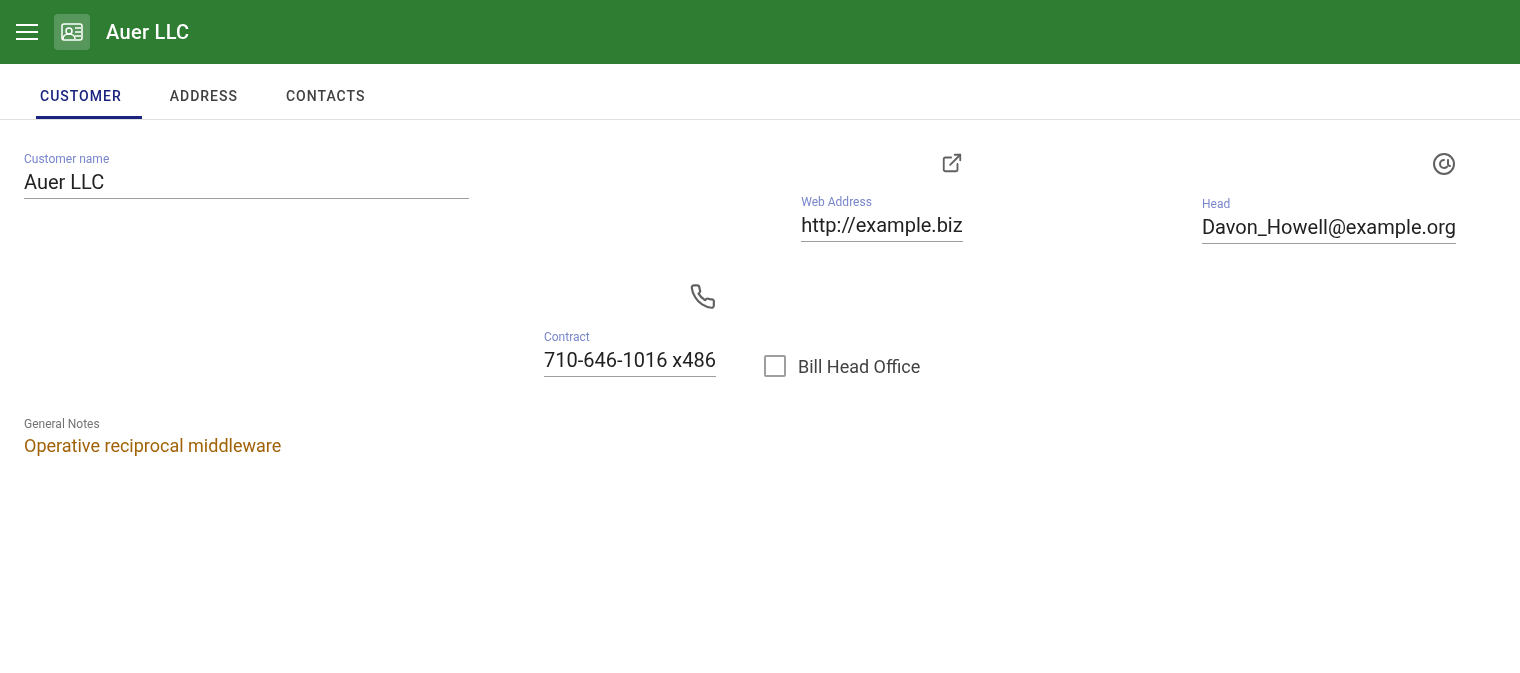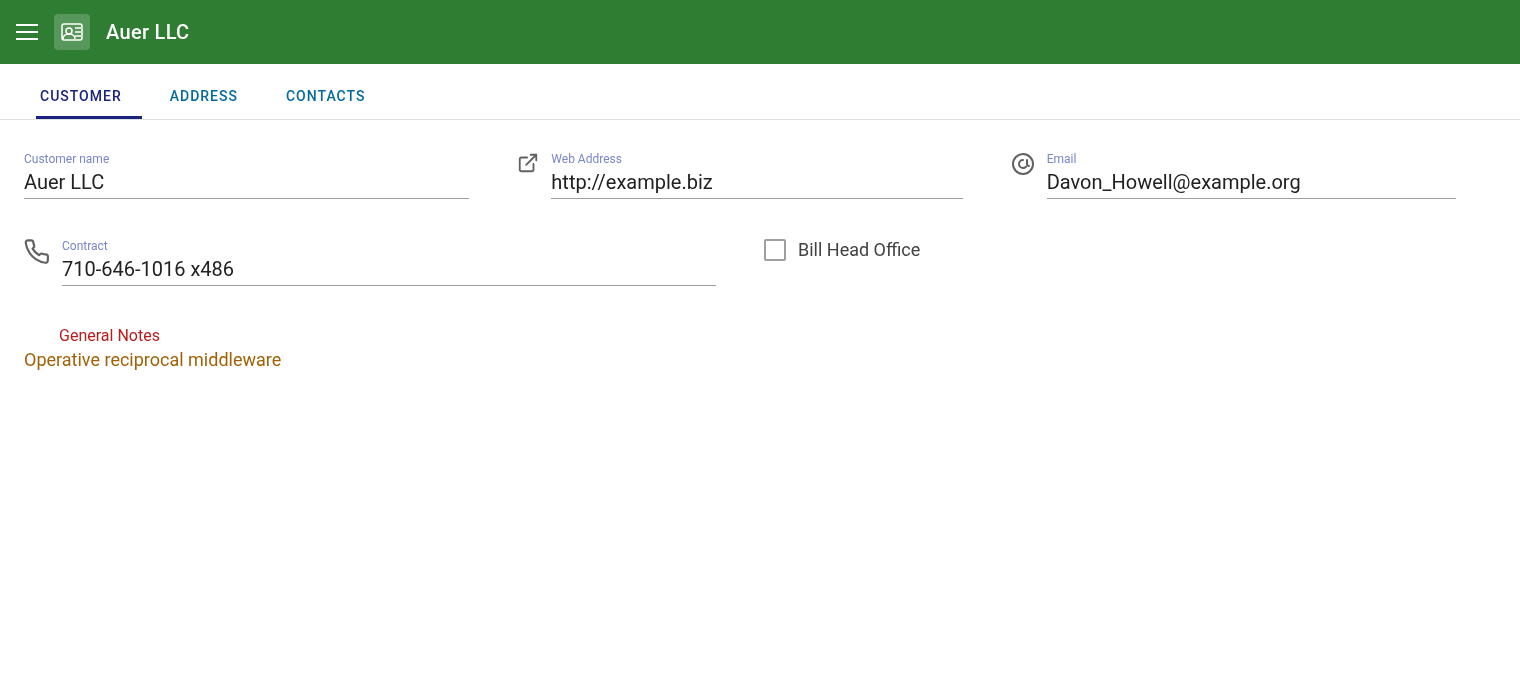--- a/index.html
+++ b/index.html
@@ -50,21 +50,21 @@
       border-bottom: 1px solid #e0e0e0;
       padding: 0 36px;
       margin-top: 8px;
     }
     .tab {
       padding: 16px 20px 12px 4px;
       font-size: 14px;
       font-weight: 500;
       letter-spacing: 1px;
       cursor: pointer;
-      color: #0369a1;
+      color: #404040;
       border-bottom: 3px solid transparent;
       margin-right: 24px;
       text-transform: uppercase;
       transition: color 0.2s;
     }
     .tab.active {
       color: #1a237e;
       border-bottom: 3px solid #1a237e;
     }
 
@@ -81,21 +81,22 @@
     }
     .form-field {
       flex: 1;
       display: flex;
       flex-direction: column;
       padding-right: 40px;
     }
     .form-field-with-icon {
       flex: 1;
       display: flex;
-      align-items: flex-start;
+      flex-direction: column;
+      align-items: flex-end;
       padding-right: 40px;
       gap: 12px;
     }
     .field-label {
       font-size: 12px;
       color: #7986cb;
       margin-bottom: 4px;
     }
     .field-value {
       font-size: 20px;
@@ -113,21 +114,21 @@
       align-items: flex-start;
       flex: 1;
     }
     .field-icon-area .field-value {
       width: 100%;
     }
 
     
     .checkbox-field {
       display: flex;
-      align-items: flex-start;
+      align-items: flex-end;
       gap: 12px;
       flex: 1;
       padding-right: 40px;
     }
     .checkbox-box {
       width: 22px;
       height: 22px;
       border: 2px solid #9e9e9e;
       border-radius: 2px;
       flex-shrink: 0;
@@ -155,24 +156,23 @@
     .phone-icon-svg {
       margin-bottom: 4px;
       color: #616161;
     }
 
     
     .notes-section {
       margin-top: 8px;
     }
     .notes-label {
-      font-size: 16px;
-      color: #b91c1c;
-      margin-bottom: 4px;
-      margin-left: 35px;
+      font-size: 12px;
+      color: #737373;
+      margin-bottom: 4px;
     }
     .notes-value {
       font-size: 18px;
       color: #a16207;
     }
 
     
     .edit-icon {
       color: #9e9e9e;
       font-size: 18px;
@@ -247,21 +247,21 @@
 
     <div class="form-field-with-icon">
       <span class="email-icon">
         <svg width="24" height="24" viewBox="0 0 24 24" fill="none" stroke="#616161" stroke-width="2" stroke-linecap="round" stroke-linejoin="round">
           <circle cx="12" cy="12" r="10"></circle>
           <path d="M12 8c-2.2 0-4 1.8-4 4s1.8 4 4 4c1.2 0 2.2-.5 3-1.3"></path>
           <path d="M16 8v4c0 1.1.9 2 2 2"></path>
         </svg>
       </span>
       <div class="field-icon-area">
-        <span class="field-label">Email</span>
+        <span class="field-label">Head</span>
         <span class="field-value">Davon_Howell@example.org</span>
       </div>
     </div>
   </div>
 
   <div class="form-row">
 
     <div class="form-field-with-icon">
       <span class="phone-icon-svg">
         <svg width="26" height="26" viewBox="0 0 24 24" fill="none" stroke="#616161" stroke-width="2" stroke-linecap="round" stroke-linejoin="round">

